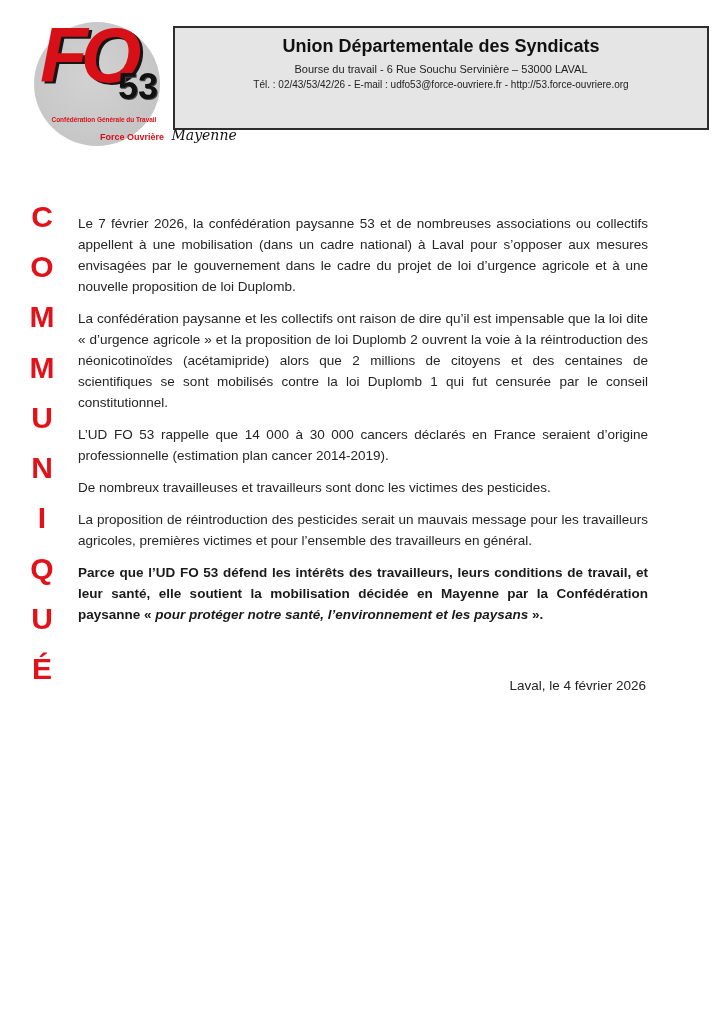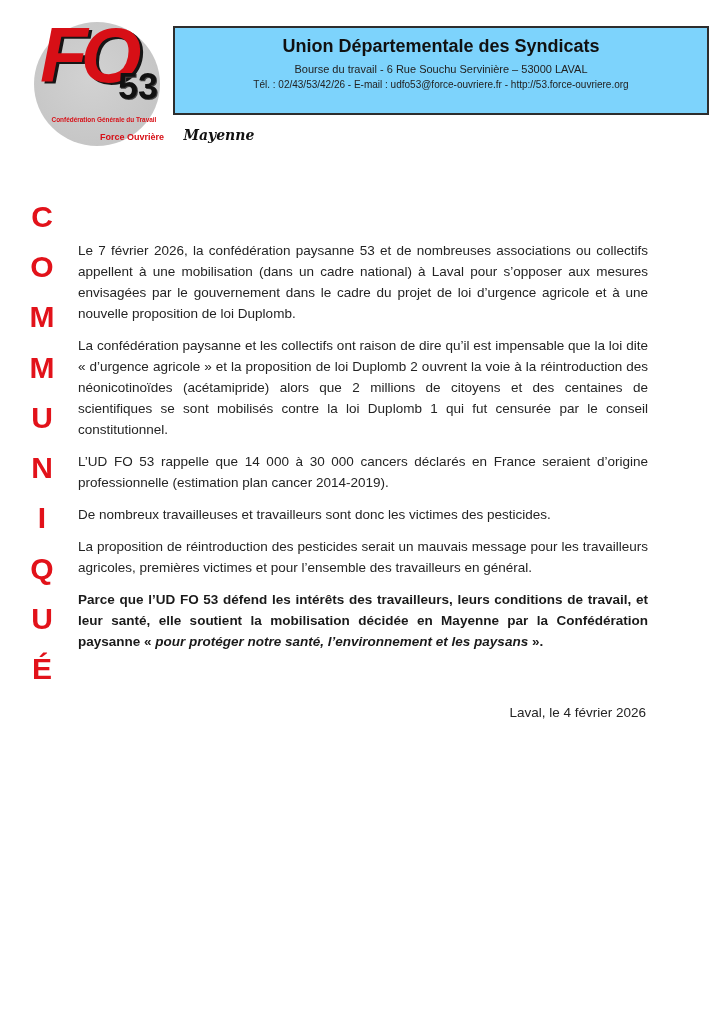--- a/index.html
+++ b/index.html
@@ -35,28 +35,28 @@
     font-size:7px; font-weight:bold; color:#d70f16; text-align:center;
     white-space:nowrap; transform:scale(0.92); transform-origin:left top;
   }
   .logo .small-line2 {
     position:absolute; left:22px; top:112px; width:130px;
     white-space:nowrap;
   }
   .logo .small-line2 .fo-words { font-size:9px; font-weight:bold; color:#d70f16;padding-left:48px; }
   .logo .small-line2 .mayenne {
     font-family:"DejaVu Serif", serif; font-style:italic;
-    font-size:14px; color:#111; margin-left:15px;font-weight:bold;
+    font-size:14px; color:#111; margin-left:3px;
   }
 
   
   .header-box {
-    position:absolute; left:173px; top:26px; width:536px; height:89px;
+    position:absolute; left:173px; top:26px; width:536px; height:104px;
     box-sizing:border-box; border:2px solid #2d2d2d;
-    background:#7dd3fc; text-align:center; padding-top:8px;
+    background:#e5e5e5; text-align:center; padding-top:8px;
   }
   .org1 { font-size:18px; font-weight:bold; color:#111; }
   .org2 { font-size:18px; font-weight:bold; color:#111; margin-top:6px; }
   .addr { font-size:11px; color:#222; margin-top:6px; }
   .contact { font-size:10px; color:#222; margin-top:4px; }
 
   
   .banner {
     position:absolute; left:22px; top:202px; width:40px; height:482px;
     display:flex; flex-direction:column; justify-content:space-between;
@@ -64,21 +64,20 @@
   }
   .banner span {
     font-size:30px; font-weight:bold; line-height:1; color:#e2121a;
   }
 
   
   .content {
     position:absolute; left:78px; top:213px; width:570px;
     font-size:13.5px; line-height:21px; text-align:justify;
     color:#242424;
-    margin-top:27px;
   }
   .content p { margin:0 0 11px 0; }
   .content p.bold-para { font-weight:bold; color:#1a1a1a; }
   .content .quote-italic { font-style:italic; }
   .signoff {
     margin-top:50px; text-align:right; padding-right:2px;
     font-size:13.5px; color:#242424;
   }
 </style>
 </head>

